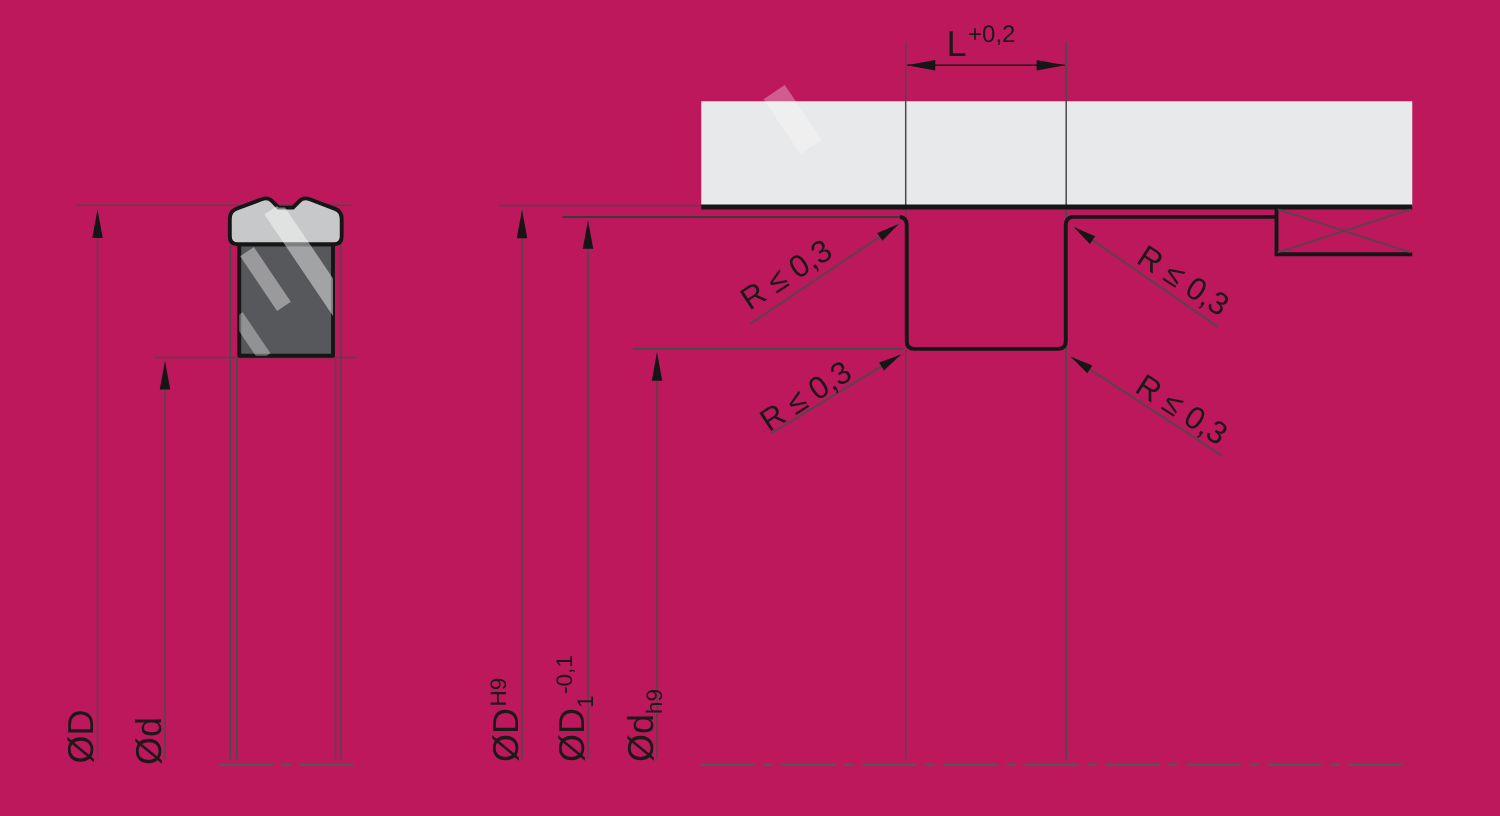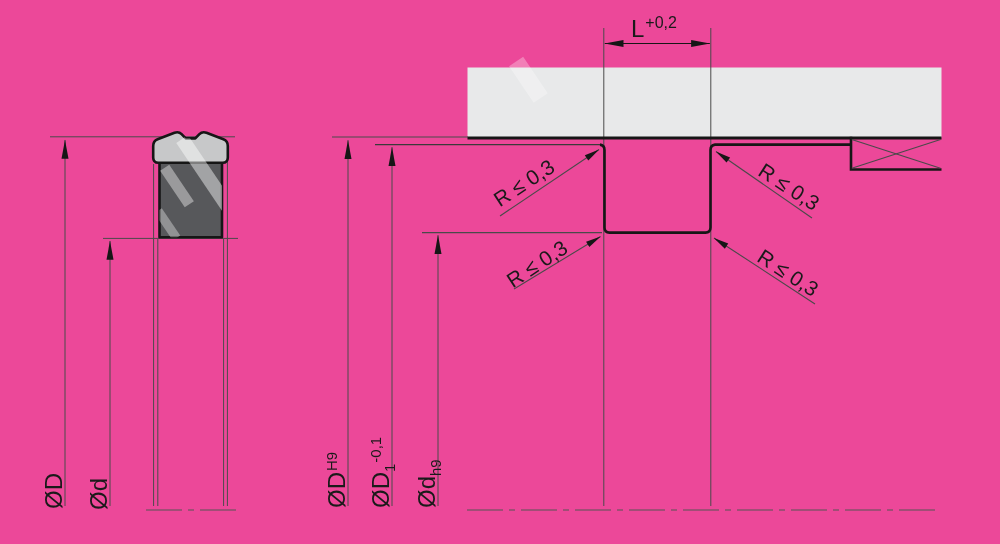--- a/index.html
+++ b/index.html
@@ -1,17 +1,17 @@
 <!DOCTYPE html>
 <html><head>
 <meta charset="utf-8">
 <style>
   html,body{margin:0;padding:0;background:#ffffff;}
   #stage{
-    position:relative;width:1000px;height:544px;background:#ec4899;overflow:hidden;
+    position:relative;width:1000px;height:544px;background:#be185d;overflow:hidden;
     font-family:"Liberation Sans", sans-serif;
   }
   svg{display:block}
   text{fill:#1a1a1a;font-family:"Liberation Sans", sans-serif;}
 </style>
 </head>
 <body>
 
 <div id="stage">
 <svg width="1000" height="544" viewBox="0 0 1000 544">

